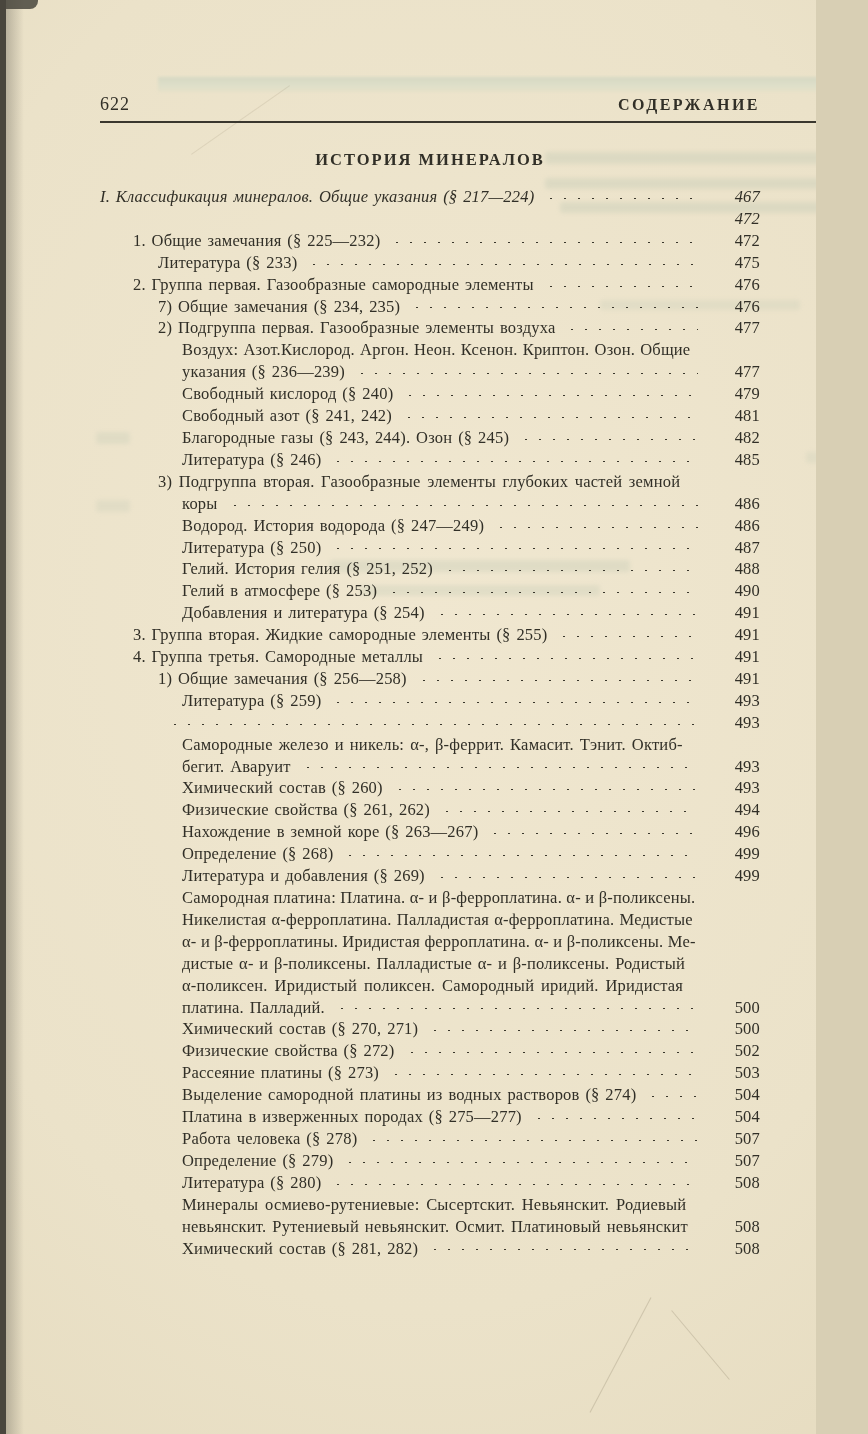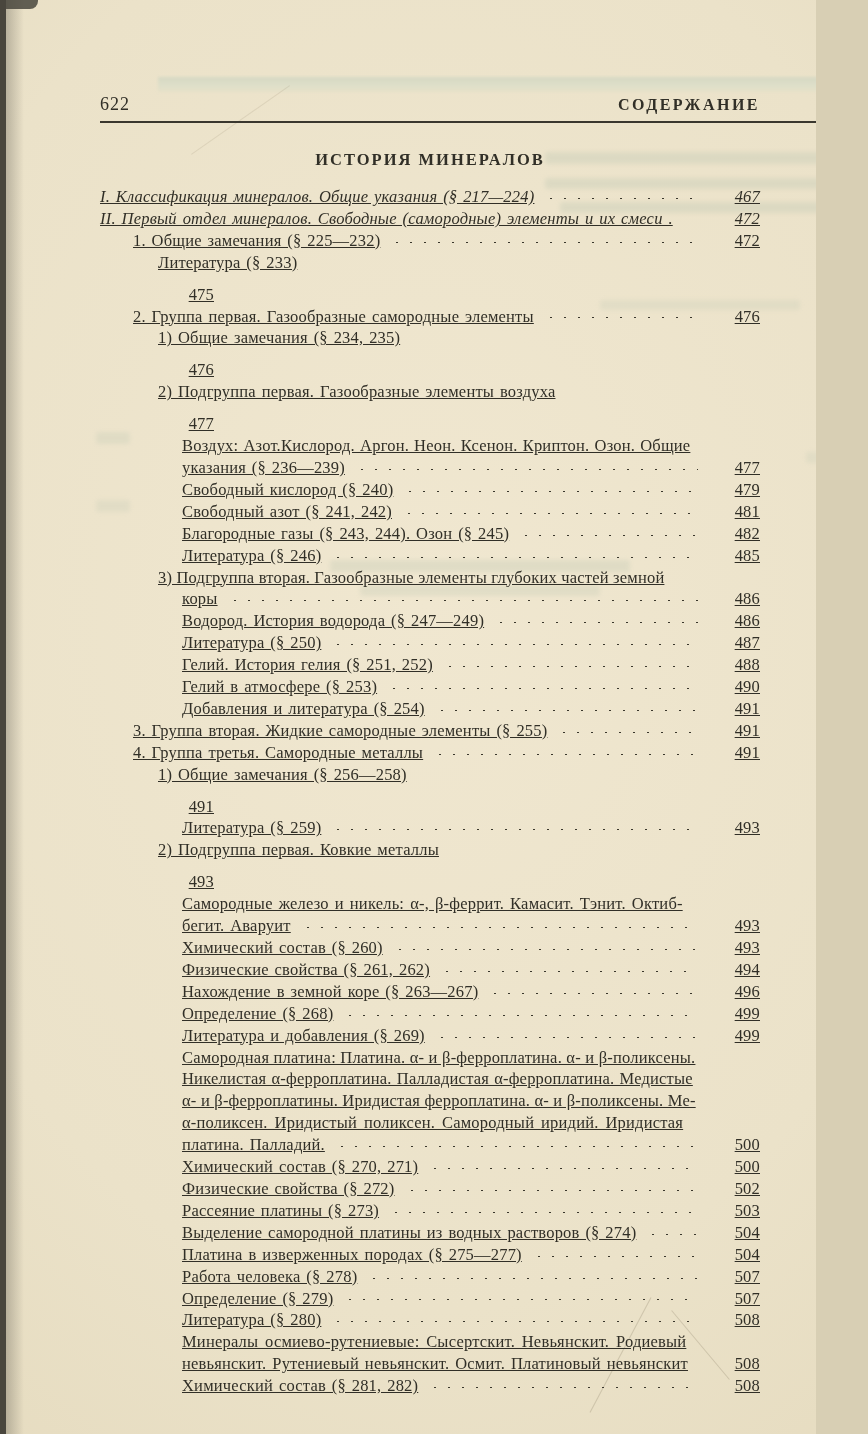--- a/index.html
+++ b/index.html
@@ -20,27 +20,27 @@
     background:linear-gradient(180deg,#d2d6c2 0%,#dcdfc9 55%,#e5e0c8 100%);}
   .scratch{position:absolute;width:1px;background:rgba(125,113,88,.25);}
   
   .folio{position:absolute;left:100px;top:94px;font-size:18px;letter-spacing:1px;}
   .running-title{position:absolute;left:100px;right:56px;top:96px;text-align:right;
     font-size:16px;font-weight:bold;letter-spacing:2.5px;}
   .rule{position:absolute;left:100px;top:121px;width:720px;height:2px;background:#3a372e;}
   .section-heading{position:absolute;left:100px;right:56px;top:150px;text-align:center;
     font-size:16.5px;font-weight:bold;letter-spacing:2px;}
   
-  .toc{position:absolute;left:100px;right:56px;top:186px;font-size:16.5px;text-decoration:underline;}
+  .toc{position:absolute;left:100px;right:56px;top:186px;font-size:16.5px;}
   .row{display:flex;align-items:baseline;line-height:21.9px;letter-spacing:.2px;}
   .row.gap{}
   .row.it{font-style:italic;}
   .ind0{padding-left:0;}
   .ind1{padding-left:33px;}
-  .ind2{padding-left:58px;flex-direction:column;}
+  .ind2{padding-left:58px;}
   .ind3{padding-left:82px;}
   .t{flex:none;white-space:nowrap;word-spacing:1.5px;}
   .t.just{flex:1 1 auto;white-space:normal;text-align:justify;text-align-last:justify;
     text-justify:inter-word;padding-right:8px;word-spacing:normal;}
   .leader{flex:1 1 auto;align-self:flex-end;height:6px;margin:0 6px 4px 10px;
     background-image:radial-gradient(circle,#3a372c 1.6px,rgba(0,0,0,0) 1.9px);
     background-size:14px 14px;background-repeat:repeat-x;background-position:0 100%;}
   .spacer{flex:1 1 auto;}
   .pg{flex:none;width:56px;text-align:right;white-space:nowrap;}
 </style>
@@ -71,41 +71,40 @@
   <div class="rule"></div>
   <div class="section-heading">ИСТОРИЯ МИНЕРАЛОВ</div>
 
   <div class="toc">
       <div class="row ind0 it">
         <span class="t">I. Классификация минералов. Общие указания (§ 217—224)</span>
         <span class="leader"></span>
         <span class="pg">467</span>
       </div>
       <div class="row ind0 it">
-        <span class="t">II. Первый отдел минералов. Свободные (самородные) элементы и их смеси .</span>
         <span class="spacer"></span>
         <span class="pg">472</span>
       </div>
       <div class="row ind1 gap">
         <span class="t">1. Общие замечания (§ 225—232)</span>
         <span class="leader"></span>
         <span class="pg">472</span>
       </div>
       <div class="row ind2">
         <span class="t">Литература (§ 233)</span>
         <span class="leader"></span>
         <span class="pg">475</span>
       </div>
       <div class="row ind1 gap">
         <span class="t">2. Группа первая. Газообразные самородные элементы</span>
         <span class="leader"></span>
         <span class="pg">476</span>
       </div>
       <div class="row ind2">
-        <span class="t">1) Общие замечания (§ 234, 235)</span>
+        <span class="t">7) Общие замечания (§ 234, 235)</span>
         <span class="leader"></span>
         <span class="pg">476</span>
       </div>
       <div class="row ind2 gap">
         <span class="t">2) Подгруппа первая. Газообразные элементы воздуха</span>
         <span class="leader"></span>
         <span class="pg">477</span>
       </div>
       <div class="row ind3">
         <span class="t just">Воздух: Азот.Кислород. Аргон. Неон. Ксенон. Криптон. Озон. Общие</span>
@@ -186,21 +185,20 @@
         <span class="t">1) Общие замечания (§ 256—258)</span>
         <span class="leader"></span>
         <span class="pg">491</span>
       </div>
       <div class="row ind3">
         <span class="t">Литература (§ 259)</span>
         <span class="leader"></span>
         <span class="pg">493</span>
       </div>
       <div class="row ind2">
-        <span class="t">2) Подгруппа первая. Ковкие металлы</span>
         <span class="leader"></span>
         <span class="pg">493</span>
       </div>
       <div class="row ind3">
         <span class="t just">Самородные железо и никель: α-, β-феррит. Камасит. Тэнит. Октиб-</span>
         <span class="spacer"></span>
         <span class="pg"></span>
       </div>
       <div class="row ind3">
         <span class="t">бегит. Аваруит</span>
@@ -237,20 +235,25 @@
         <span class="spacer"></span>
         <span class="pg"></span>
       </div>
       <div class="row ind3">
         <span class="t just">Никелистая α-ферроплатина. Палладистая α-ферроплатина. Медистые</span>
         <span class="spacer"></span>
         <span class="pg"></span>
       </div>
       <div class="row ind3">
         <span class="t just">α- и β-ферроплатины. Иридистая ферроплатина. α- и β-поликсены. Ме-</span>
+        <span class="spacer"></span>
+        <span class="pg"></span>
+      </div>
+      <div class="row ind3">
+        <span class="t just">дистые α- и β-поликсены. Палладистые α- и β-поликсены. Родистый</span>
         <span class="spacer"></span>
         <span class="pg"></span>
       </div>
       <div class="row ind3">
         <span class="t just">α-поликсен. Иридистый поликсен. Самородный иридий. Иридистая</span>
         <span class="spacer"></span>
         <span class="pg"></span>
       </div>
       <div class="row ind3">
         <span class="t">платина. Палладий.</span>

